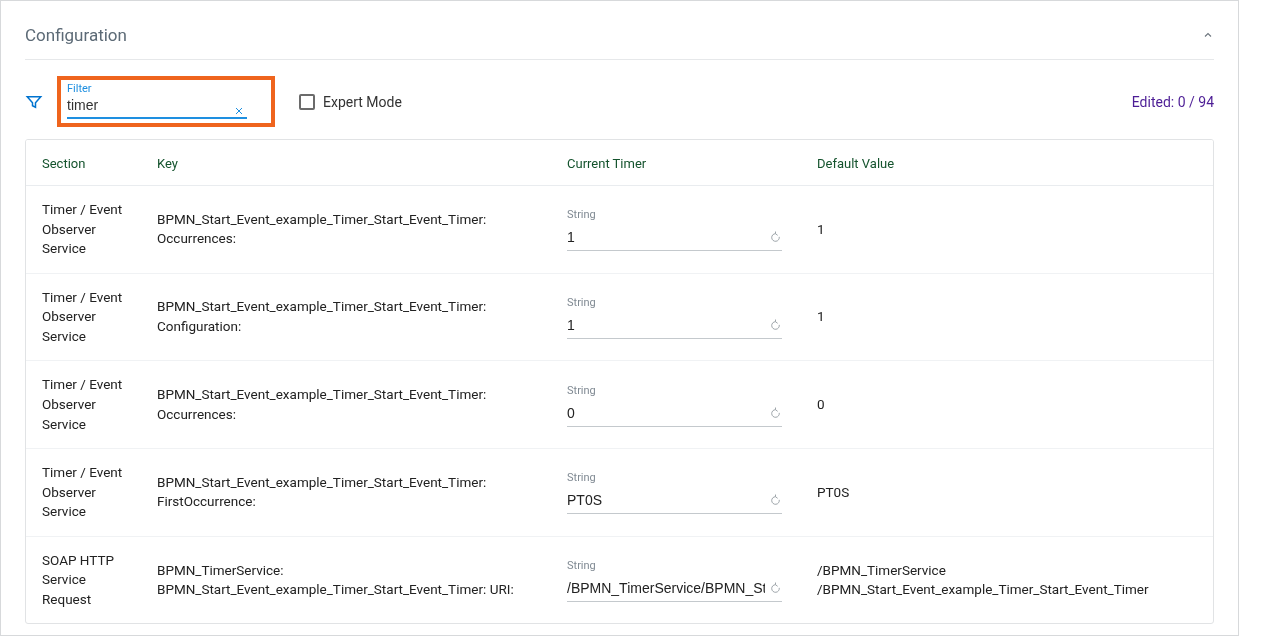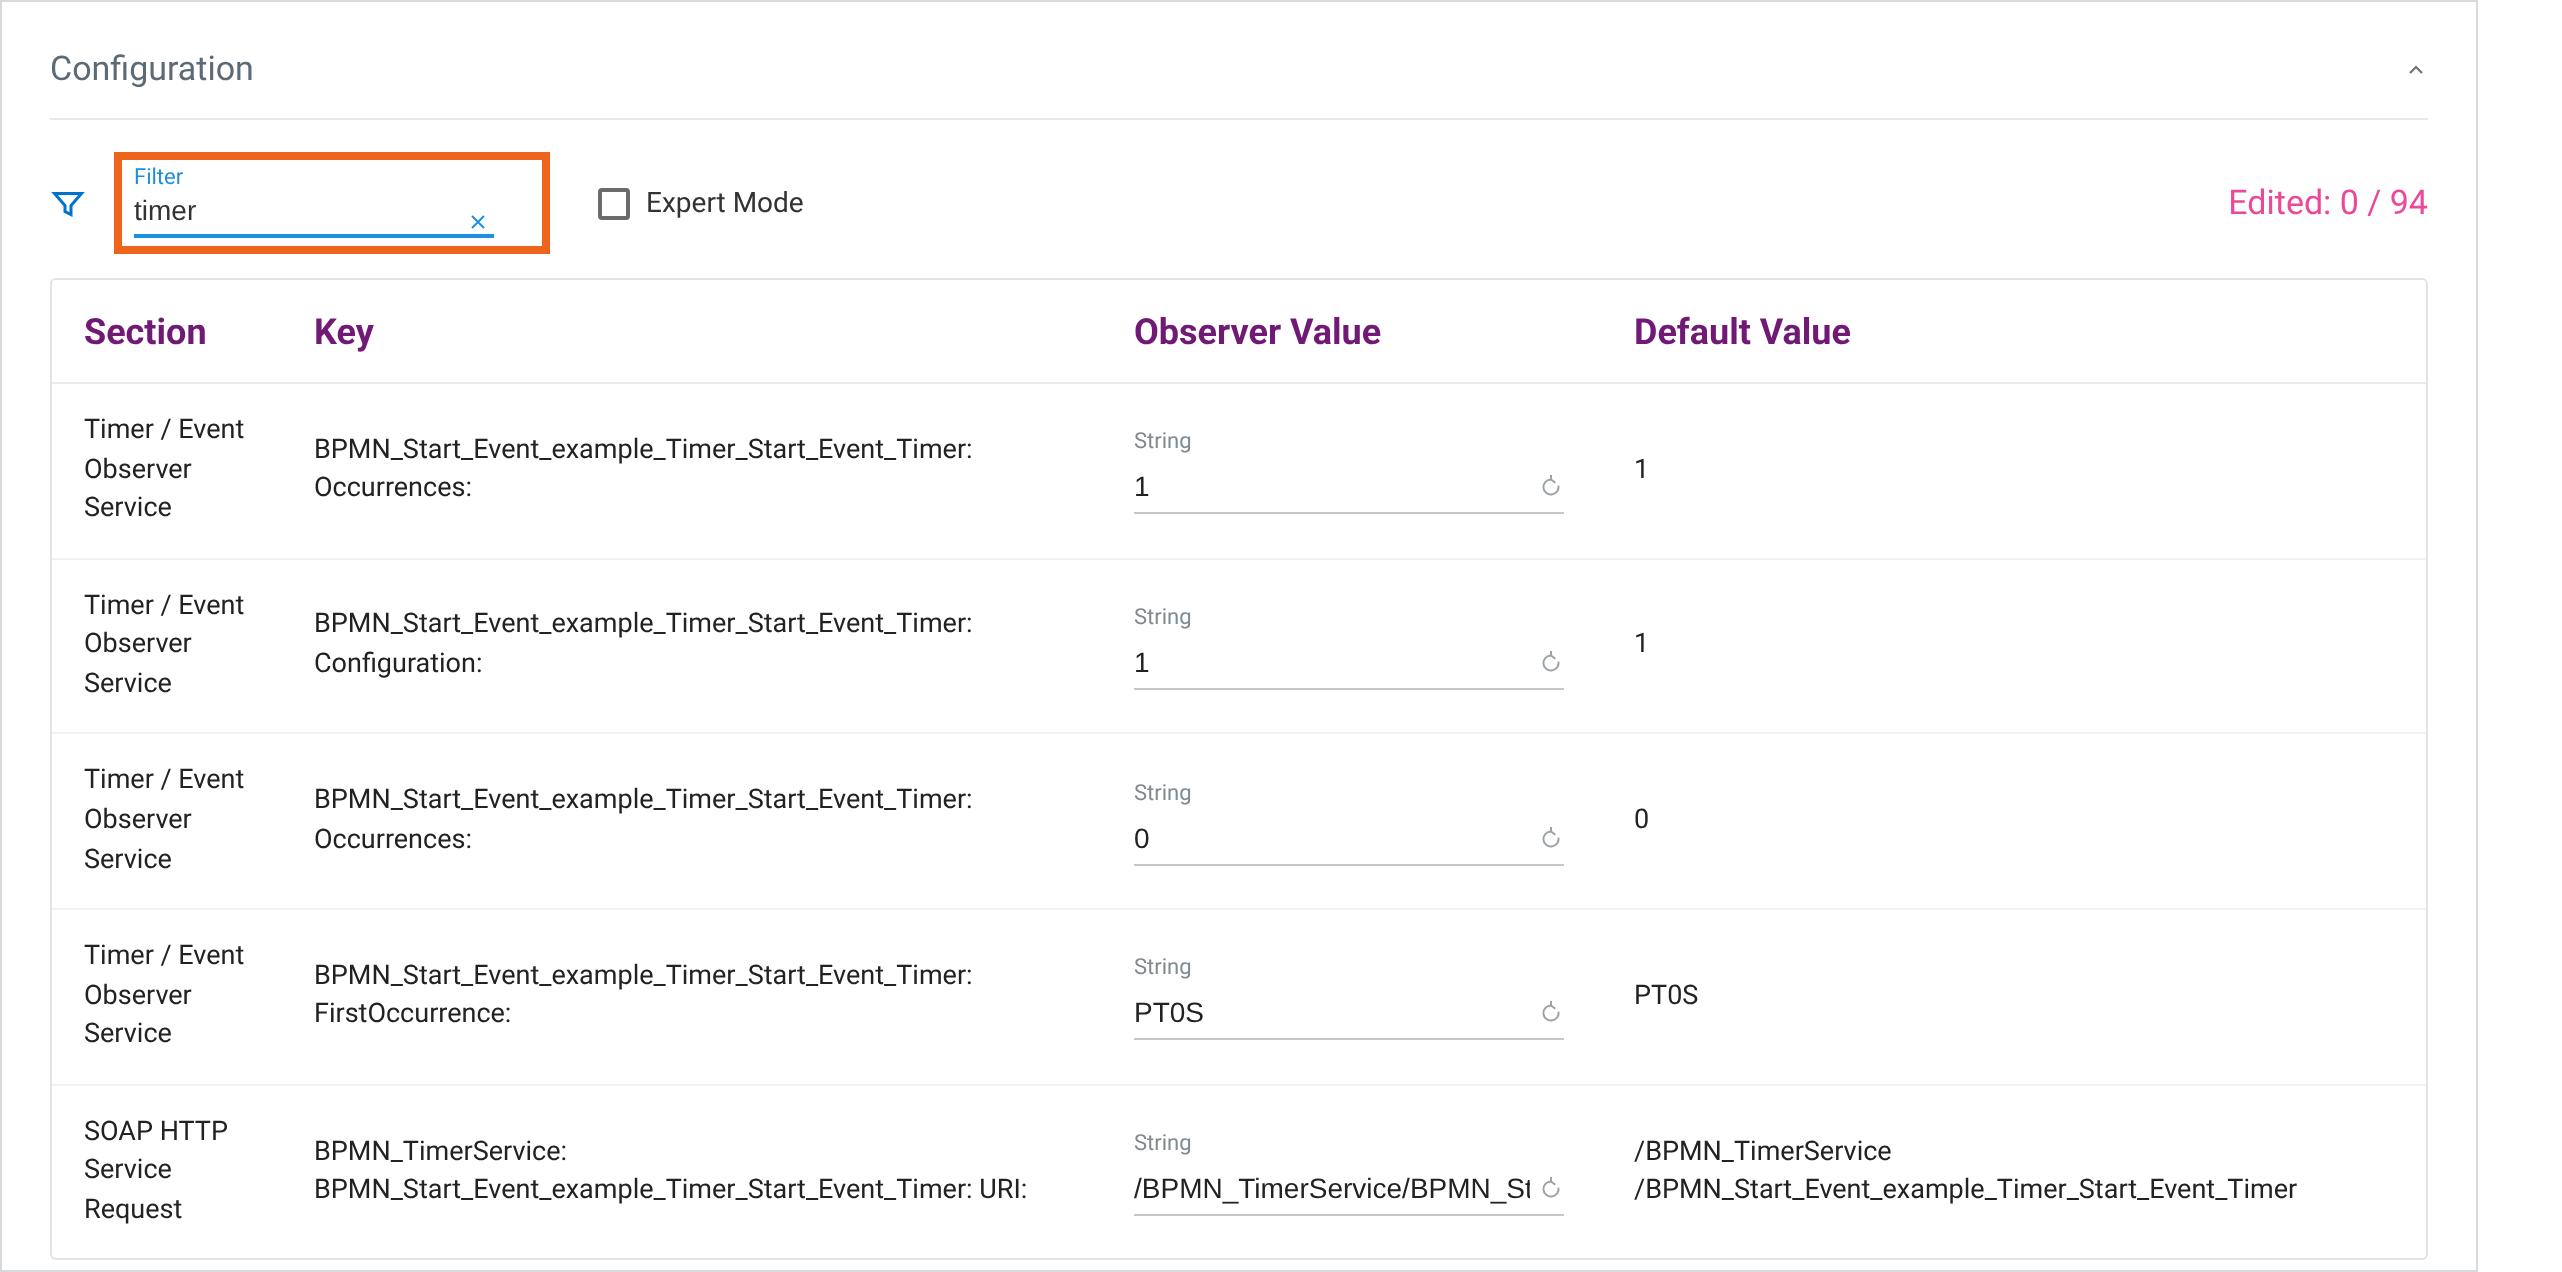--- a/index.html
+++ b/index.html
@@ -46,29 +46,29 @@
     padding: 2px 0 4px 0; background: transparent; color: #333;
   }
   .filter-clear { color: #1e8fe0; cursor: pointer; padding: 0 2px; }
   .filter-clear svg { width: 12px; height: 12px; display: block; }
 
   .expert { display: flex; gap: 8px; margin-left: 10px; }
   .chk {
     width: 16px; height: 16px; border: 2px solid #6b6b6b; border-radius: 2px;
     display: inline-block;
   }
-  .edited { margin-left: auto; color: #ec4899; font-size: 17px; }
+  .edited { margin-left: auto; color: #4c1d95; font-size: 14px; }
 
   .table-card {
     border: 1px solid #e1e3e5; border-radius: 3px; margin-top: 10px;
     overflow: hidden;
   }
   table { width: 100%; border-collapse: collapse; }
   thead th {
-    text-align: left; font-weight: 700; color: #701a75; font-size: 18px;
+    text-align: left; font-weight: 400; color: #14532d; font-size: 13px;
     padding: 16px 16px 14px 16px; border-bottom: 1px solid #e9ecef;
     background: #fff;
   }
   tbody td {
     padding: 14px 16px; vertical-align: middle; border-bottom: 1px solid #f0f2f4;
     color: #222; font-size: 13.5px; line-height: 1.45;
   }
   tbody tr:last-child td { border-bottom: none; }
 
   .col-section { width: 115px; }
@@ -129,21 +129,21 @@
 
       <span class="edited">Edited: 0 / 94</span>
     </div>
 
     <div class="table-card">
       <table>
         <thead>
           <tr>
             <th class="col-section">Section</th>
             <th class="col-key">Key</th>
-            <th class="col-cv">Observer Value</th>
+            <th class="col-cv">Current Timer</th>
             <th>Default Value</th>
           </tr>
         </thead>
         <tbody id="rows">
             <tr>
               <td class="col-section">Timer / Event Observer Service</td>
               <td class="col-key">BPMN_Start_Event_example_Timer_Start_Event_Timer: Occurrences:</td>
               <td class="col-cv">
                 <div class="cv-field">
                   <div class="type-label">String</div>

